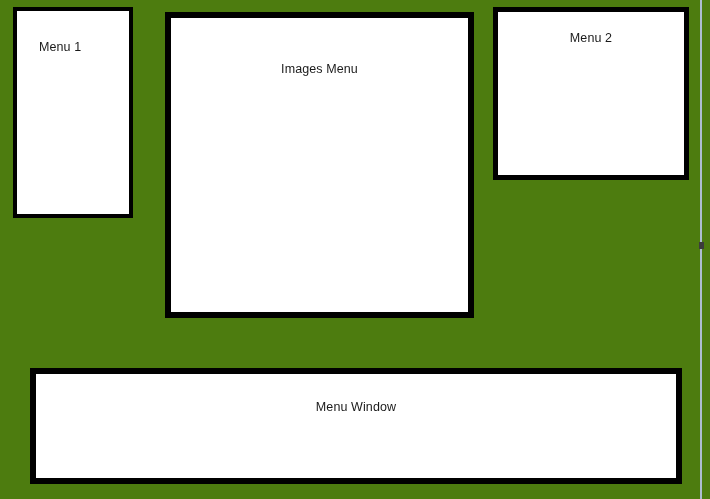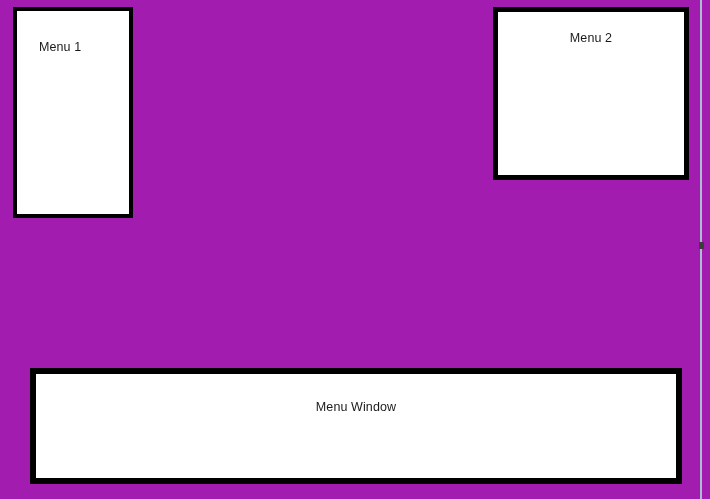--- a/index.html
+++ b/index.html
@@ -9,21 +9,21 @@
     background: #ffffff;
   }
   body {
     font-family: "Liberation Sans", "DejaVu Sans", sans-serif;
     -webkit-font-smoothing: antialiased;
   }
   #app-canvas {
     position: relative;
     width: 710px;
     height: 499px;
-    background: #a21caf;
+    background: #4d7c0f;
     overflow: hidden;
   }
   .panel {
     position: absolute;
     box-sizing: border-box;
     background: #ffffff;
     border-style: solid;
     border-color: #000000;
   }
   .panel-label {
@@ -114,20 +114,23 @@
 </style>
 </head>
 <body>
 
 <div id="app-canvas">
 
   <div class="panel" id="panel-menu-1">
     <span class="panel-label" id="label-menu-1">Menu 1</span>
   </div>
 
+  <div class="panel" id="panel-images-menu">
+    <span class="panel-label" id="label-images-menu">Images Menu</span>
+  </div>
 
   <div class="panel" id="panel-menu-2">
     <span class="panel-label" id="label-menu-2">Menu 2</span>
   </div>
 
   <div class="panel" id="panel-text-window">
     <span class="panel-label" id="label-text-window">Menu Window</span>
   </div>
 
   <div id="right-divider"></div>

